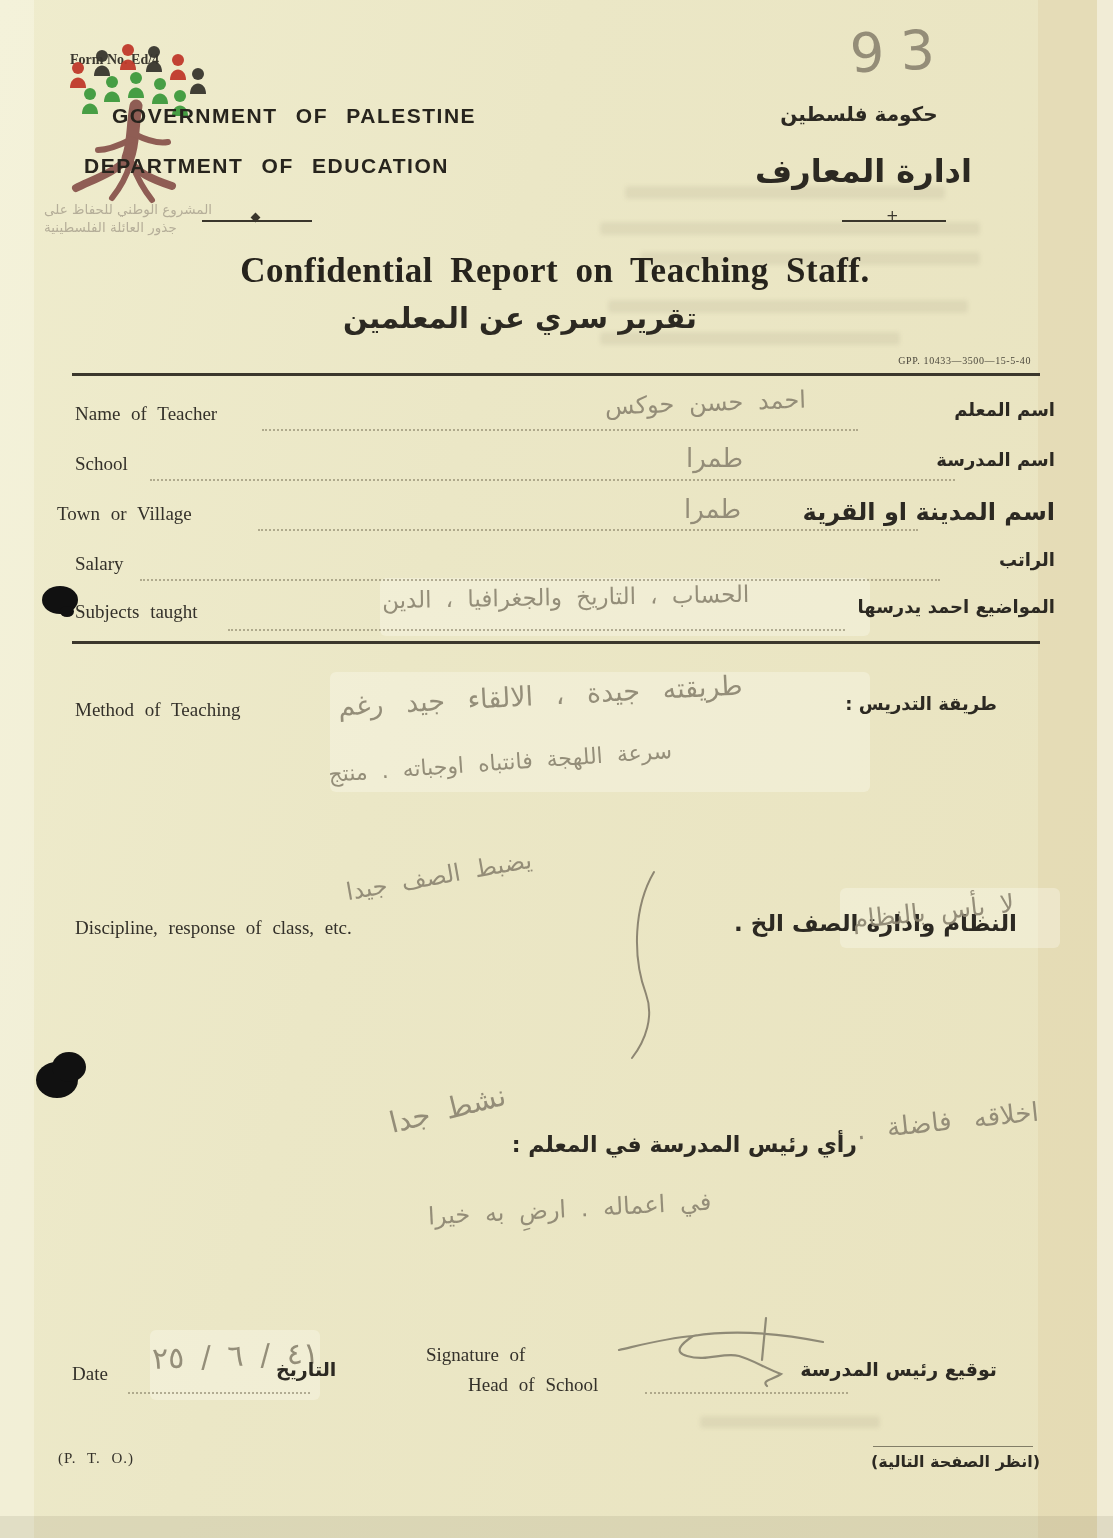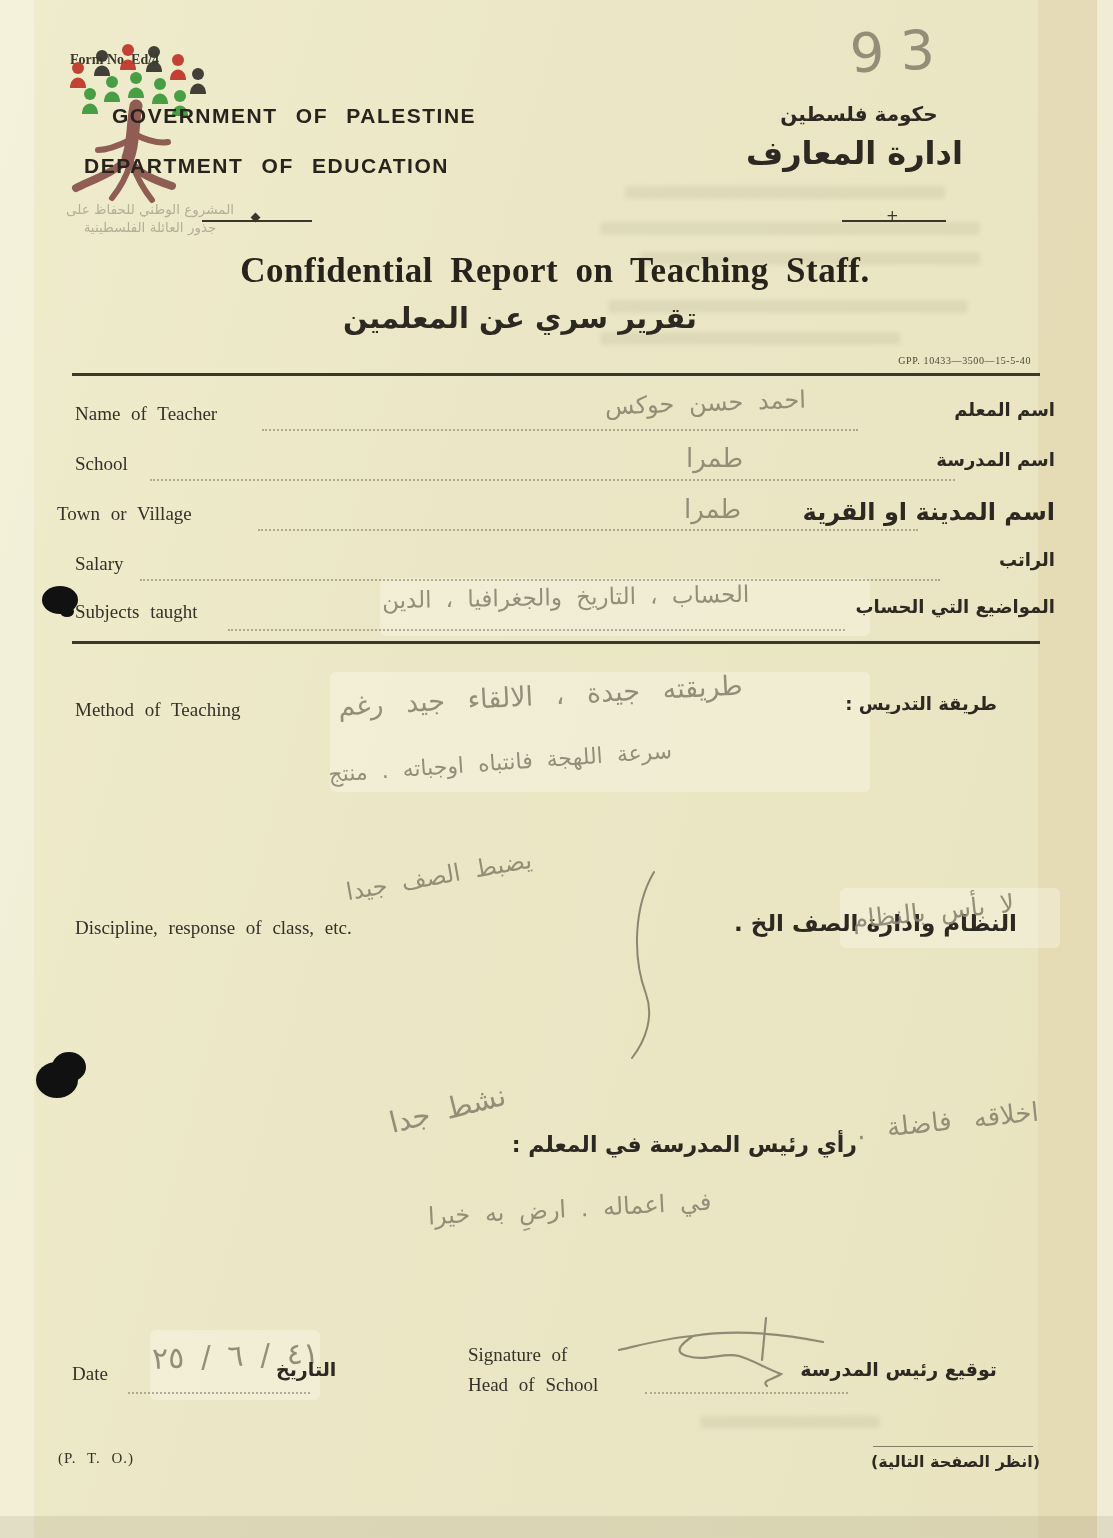--- a/index.html
+++ b/index.html
@@ -21,21 +21,21 @@
   .hw{font-family:"DejaVu Sans",sans-serif;color:#8d8672;direction:rtl;white-space:nowrap;
       letter-spacing:1px;word-spacing:7px;opacity:.92;}
   .hw-ltr{direction:ltr;unicode-bidi:isolate;}
   .dotted{height:0;border-bottom:2px dotted rgba(125,118,92,.55);}
   .rule{background:#3b372c;}
   .diamond{width:7px;height:7px;background:#3a362c;transform:rotate(45deg);}
   .blob{background:#111;border-radius:50%;}
   .patch{background:rgba(255,255,247,.30);border-radius:6px;}
   .ghost{background:rgba(115,105,80,.10);filter:blur(2px);border-radius:4px;}
   .wm-text{font-family:"DejaVu Sans",sans-serif;font-size:13.5px;line-height:18px;
-           color:#b5ae99;text-align:center;direction:rtl;}
+           color:#b5ae99;text-align:left;direction:rtl;}
   .formno{font-weight:700;font-size:14px;color:#3a372e;}
 </style>
 </head>
 <body>
 
 <div class="page">
 
   <div class="abs" style="left:1038px;top:0;width:75px;height:1538px;background:rgba(210,185,135,.18)"></div>
   <div class="abs" style="left:1097px;top:0;width:16px;height:1538px;background:rgba(252,250,240,.55)"></div>
   <div class="abs" style="left:0;top:0;width:34px;height:1538px;background:rgba(255,255,248,.30)"></div>
@@ -123,21 +123,21 @@
 
   <div class="abs hdr-en" style="left:84px;top:154px">DEPARTMENT OF EDUCATION</div>
   <div class="abs hdr-en" style="left:112px;top:104px">GOVERNMENT OF PALESTINE</div>
 
   <div class="abs" style="left:202px;top:220px;width:110px;height:1.5px;background:#3a362c"></div>
   <div class="abs diamond" style="left:252px;top:214px"></div>
 
   <div class="abs hw hw-ltr" style="left:850px;top:20px;font-size:54px;letter-spacing:16px;transform:rotate(-3deg)">93</div>
 
   <div class="abs ar-print" style="left:756px;top:102px;width:206px;text-align:center;font-size:20px">حكومة فلسطين</div>
-  <div class="abs ar-print" style="left:746px;top:134px;width:226px;text-align:left;font-size:32px">ادارة المعارف</div>
+  <div class="abs ar-print" style="left:746px;top:152px;width:226px;text-align:right;font-size:32px">ادارة المعارف</div>
   <div class="abs" style="left:842px;top:220px;width:104px;height:1.5px;background:#3a362c"></div>
   <div class="abs" style="left:886px;top:207px;font-size:15px;color:#3a362c;font-family:'DejaVu Sans',sans-serif">+</div>
 
   <div class="abs title-en" style="left:150px;top:251px;width:810px">Confidential Report on Teaching Staff.</div>
   <div class="abs ar-print" style="left:330px;top:301px;width:380px;text-align:center;font-size:29px">تقرير سري عن المعلمين</div>
   <div class="abs small-print" style="right:82px;top:355px">GPP. 10433—3500—15-5-40</div>
 
   <div class="abs rule" style="left:72px;top:373px;width:968px;height:3px"></div>
 
   <div class="abs en-label" style="left:75px;top:403px">Name of Teacher</div>
@@ -157,21 +157,21 @@
 
   <div class="abs en-label" style="left:75px;top:553px">Salary</div>
   <div class="abs dotted" style="left:140px;top:579px;width:800px"></div>
   <div class="abs ar-print" style="right:58px;top:549px;font-size:18px">الراتب</div>
 
   <div class="abs blob" style="left:42px;top:586px;width:36px;height:28px"></div>
   <div class="abs blob" style="left:60px;top:606px;width:14px;height:11px"></div>
   <div class="abs en-label" style="left:75px;top:601px">Subjects taught</div>
   <div class="abs dotted" style="left:228px;top:629px;width:617px"></div>
   <div class="abs hw" style="left:382px;top:584px;font-size:23px;transform:rotate(-1deg)">الحساب ، التاريخ والجغرافيا ، الدين</div>
-  <div class="abs ar-print" style="right:58px;top:596px;font-size:18px">المواضيع التي الحساب</div>
+  <div class="abs ar-print" style="right:58px;top:596px;font-size:18px">المواضيع احمد يدرسها</div>
 
   <div class="abs rule" style="left:72px;top:641px;width:968px;height:2.5px"></div>
 
   <div class="abs en-label" style="left:75px;top:699px">Method of Teaching</div>
   <div class="abs ar-print" style="right:116px;top:693px;font-size:18px">طريقة التدريس :</div>
   <div class="abs hw" style="left:338px;top:680px;font-size:27px;word-spacing:14px;transform:rotate(-3deg)">طريقته جيدة ، الالقاء جيد رغم</div>
   <div class="abs hw" style="left:328px;top:750px;font-size:22px;transform:rotate(-4deg)">سرعة اللهجة فانتباه اوجباته . منتج</div>
 
   <div class="abs hw" style="left:345px;top:862px;font-size:24px;transform:rotate(-10deg)">يضبط الصف جيدا</div>
   <div class="abs en-label" style="left:75px;top:917px">Discipline, response of class, etc.</div>
@@ -187,21 +187,21 @@
   <div class="abs ar-print" style="right:256px;top:1132px;font-size:22px">رأي رئيس المدرسة في المعلم :</div>
   <div class="abs hw" style="left:856px;top:1106px;font-size:26px;word-spacing:14px;transform:rotate(-6deg)">اخلاقه فاضلة .</div>
   <div class="abs hw" style="left:388px;top:1092px;font-size:29px;transform:rotate(-14deg)">نشط جدا</div>
   <div class="abs hw" style="left:428px;top:1195px;font-size:24px;transform:rotate(-3deg)">في اعماله . ارضِ به خيرا</div>
 
   <div class="abs en-label" style="left:72px;top:1363px">Date</div>
   <div class="abs dotted" style="left:128px;top:1392px;width:182px"></div>
   <div class="abs hw hw-ltr" style="left:152px;top:1338px;font-size:30px;transform:rotate(-2deg)">٤١ / ٦ / ٢٥</div>
   <div class="abs ar-print" style="left:276px;top:1358px;font-size:19px">التاريخ</div>
 
-  <div class="abs en-label" style="left:468px;top:1344px">Signature of</div>
+  <div class="abs en-label" style="left:426px;top:1344px">Signature of</div>
   <div class="abs en-label" style="left:468px;top:1374px">Head of School</div>
   <div class="abs dotted" style="left:645px;top:1392px;width:203px"></div>
   <svg class="abs" style="left:615px;top:1312px" width="218" height="94" viewBox="0 0 218 94">
     <g stroke="#8f8a76" stroke-width="2.2" fill="none" stroke-linecap="round">
       <path d="M4,38 C30,32 52,26 78,24 C66,32 58,40 72,44 C92,50 108,40 124,44 C138,48 150,56 166,62 C158,68 146,68 152,74"></path>
       <path d="M78,24 C116,18 158,20 208,30"></path>
       <path d="M151,6 L147,48"></path>
     </g>
   </svg>
   <div class="abs ar-print" style="right:116px;top:1358px;font-size:19px">توقيع رئيس المدرسة</div>

